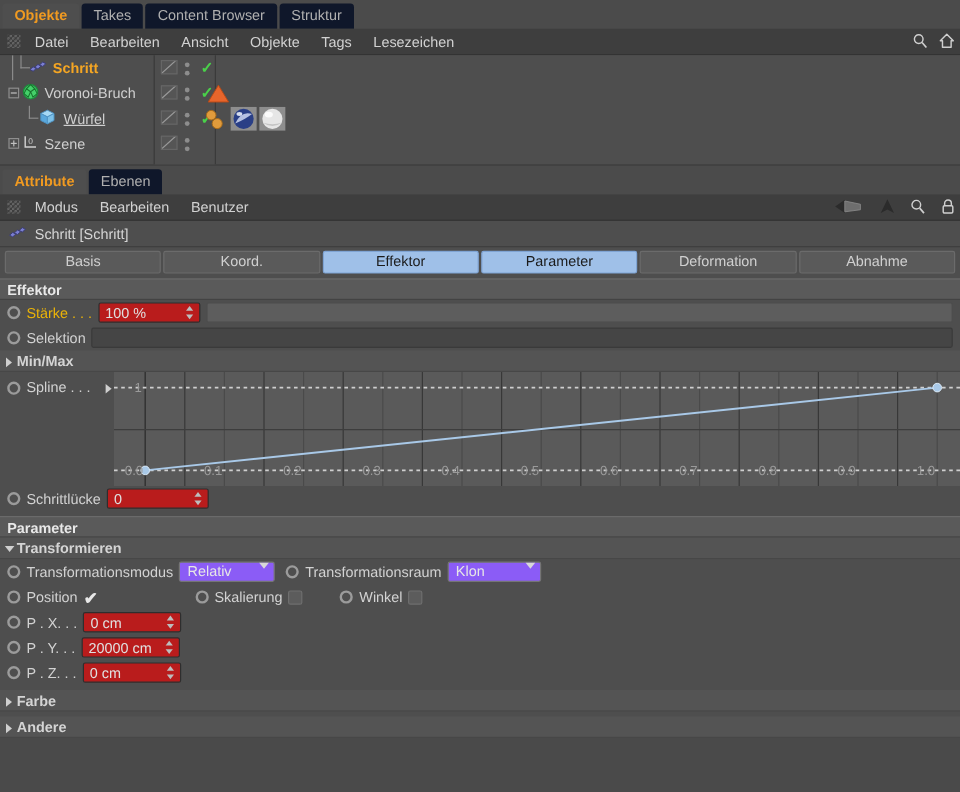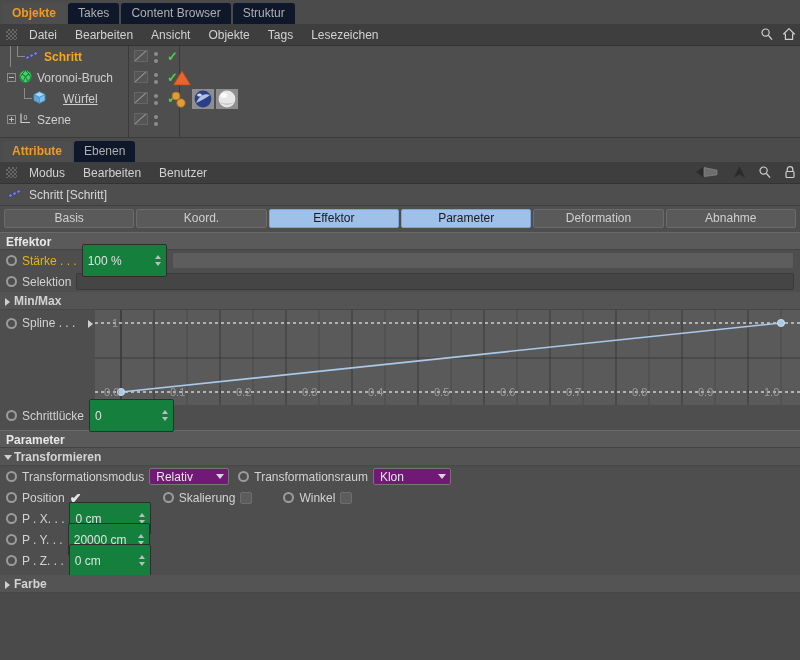--- a/index.html
+++ b/index.html
@@ -211,22 +211,22 @@
   }
   .anim-dot {
     width: 11px; height: 11px; border-radius:50%;
     border: 2px solid #9b9b9b; background: #4e4e4e;
     flex:0 0 auto;
   }
   .plabel { font-size:12px; color:#d2d2d2; white-space:nowrap; }
   .plabel.orange { color:#eab308;text-align:center; }
 
   .numfield {
-    height: 33px;
-    background: #15803d;
+    height: 17px;
+    background: #b91c1c;
     border: 1px solid #2e2e2e;
     border-radius: 2px;
     display: flex; align-items:center;
     padding: 0 2px 0 5px;
     color:#e0e0e0; font-size:12px;
     position: relative;
   }
   .numfield .val { flex:1 1 auto; white-space:nowrap; }
   .spin { width:7px; height:11px; position:relative; flex:0 0 auto; margin-right:2px;}
   .spin::before, .spin::after {
@@ -240,23 +240,23 @@
     border:1px solid #3a3a3a; border-radius:2px;
     flex:1 1 auto;
   }
   .slider-track {
     height:17px; background:#5d5d5d;
     border:1px solid #4d4d4d; border-radius:2px;
     flex:1 1 auto; margin-right:6px;
   }
 
   .dropdown {
-    height:17px; background:#701a75;
+    height:17px; background:#8b5cf6;
     border:1px solid #757575; border-radius:2px;
-    display:flex; align-items:center; justify-content:space-between;
+    display:flex; align-items:flex-start; justify-content:space-between;
     padding: 0 4px 0 6px;
     color:#e6e6e6; font-size:12px;
   }
   .dd-caret { width:0;height:0;border-style:solid;
     border-width:5px 4px 0 4px; border-color:#d8d8d8 transparent transparent transparent; margin-left:8px;}
 
   .cbox {
     width:12px;height:12px;background:#5c5c5c;border:1px solid #6e6e6e;border-radius:2px;
     display:inline-flex;align-items:center;justify-content:center;
     color:#111; font-size:11px; font-weight:bold; line-height:1;
@@ -355,21 +355,21 @@
       <div class="obj-name-col">
         <div class="spacer14"></div>
         <div class="elbow half h"></div>
         <span class="ico">
           <svg width="15" height="15" viewBox="0 0 15 15">
             <path d="M7.5 1.8 L13 4.6 L7.5 7.4 L2 4.6 Z" fill="#a6d9f5" stroke="#4f93c4" stroke-width="0.8"></path>
             <path d="M2 4.6 L7.5 7.4 L7.5 13.2 L2 10.4 Z" fill="#5aa8dd" stroke="#4f93c4" stroke-width="0.8"></path>
             <path d="M13 4.6 L7.5 7.4 L7.5 13.2 L13 10.4 Z" fill="#7cc0e8" stroke="#4f93c4" stroke-width="0.8"></path>
           </svg>
         </span>
-        <span class="obj-label" style="margin-left:16px;text-decoration:underline;">Würfel</span>
+        <span class="obj-label" style="margin-left:6px;text-decoration:underline;">Würfel</span>
       </div>
     </div>
 
     <div class="obj-row">
       <div class="obj-name-col">
         <div class="elbow" style="display:flex;align-items:center;justify-content:center;">
           <div class="expander plus"></div>
         </div>
         <span class="ico">
           <svg width="15" height="15" viewBox="0 0 15 15">
@@ -670,14 +670,18 @@
       <span class="val">0 cm</span>
       <span class="spin"></span>
     </div>
   </div>
 
   <div class="sub-head" style="margin-top:4px;">
     <span class="tri right"></span>
     <span>Farbe</span>
   </div>
 
+  <div class="sub-head" style="margin-top:4px;">
+    <span class="tri right"></span>
+    <span>Andere</span>
+  </div>
 
 </div>
 
 </body></html>

